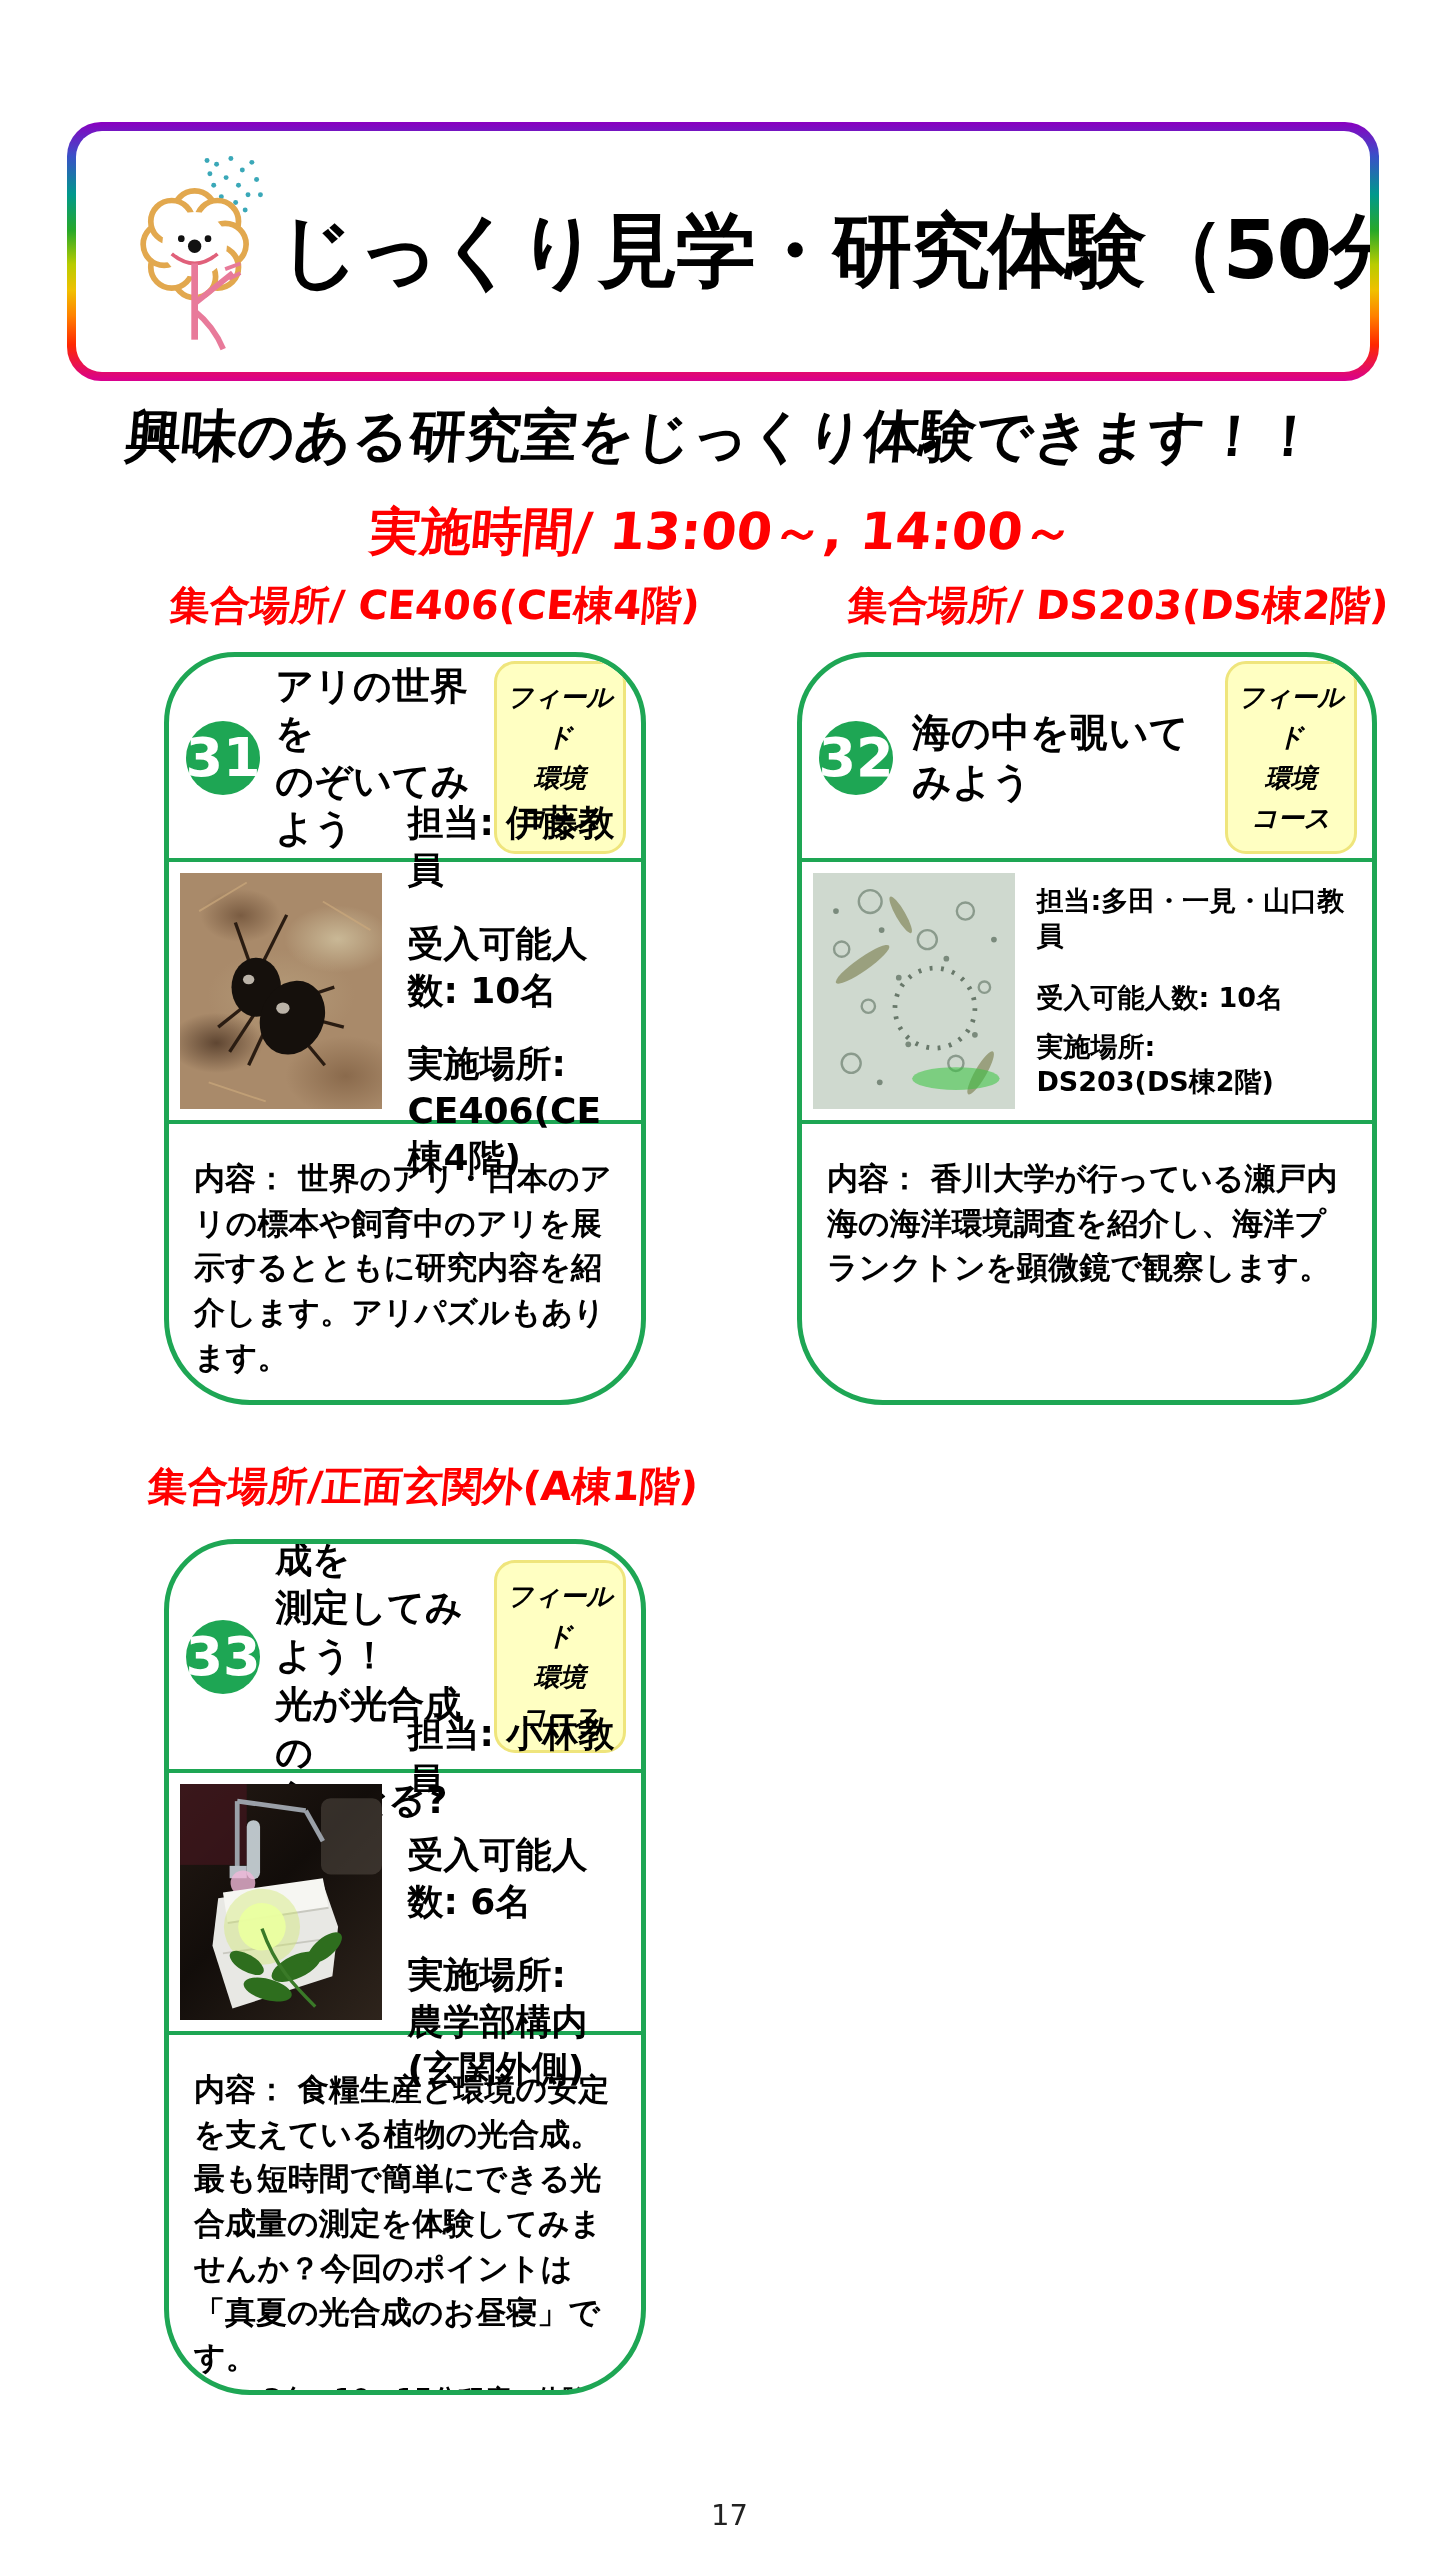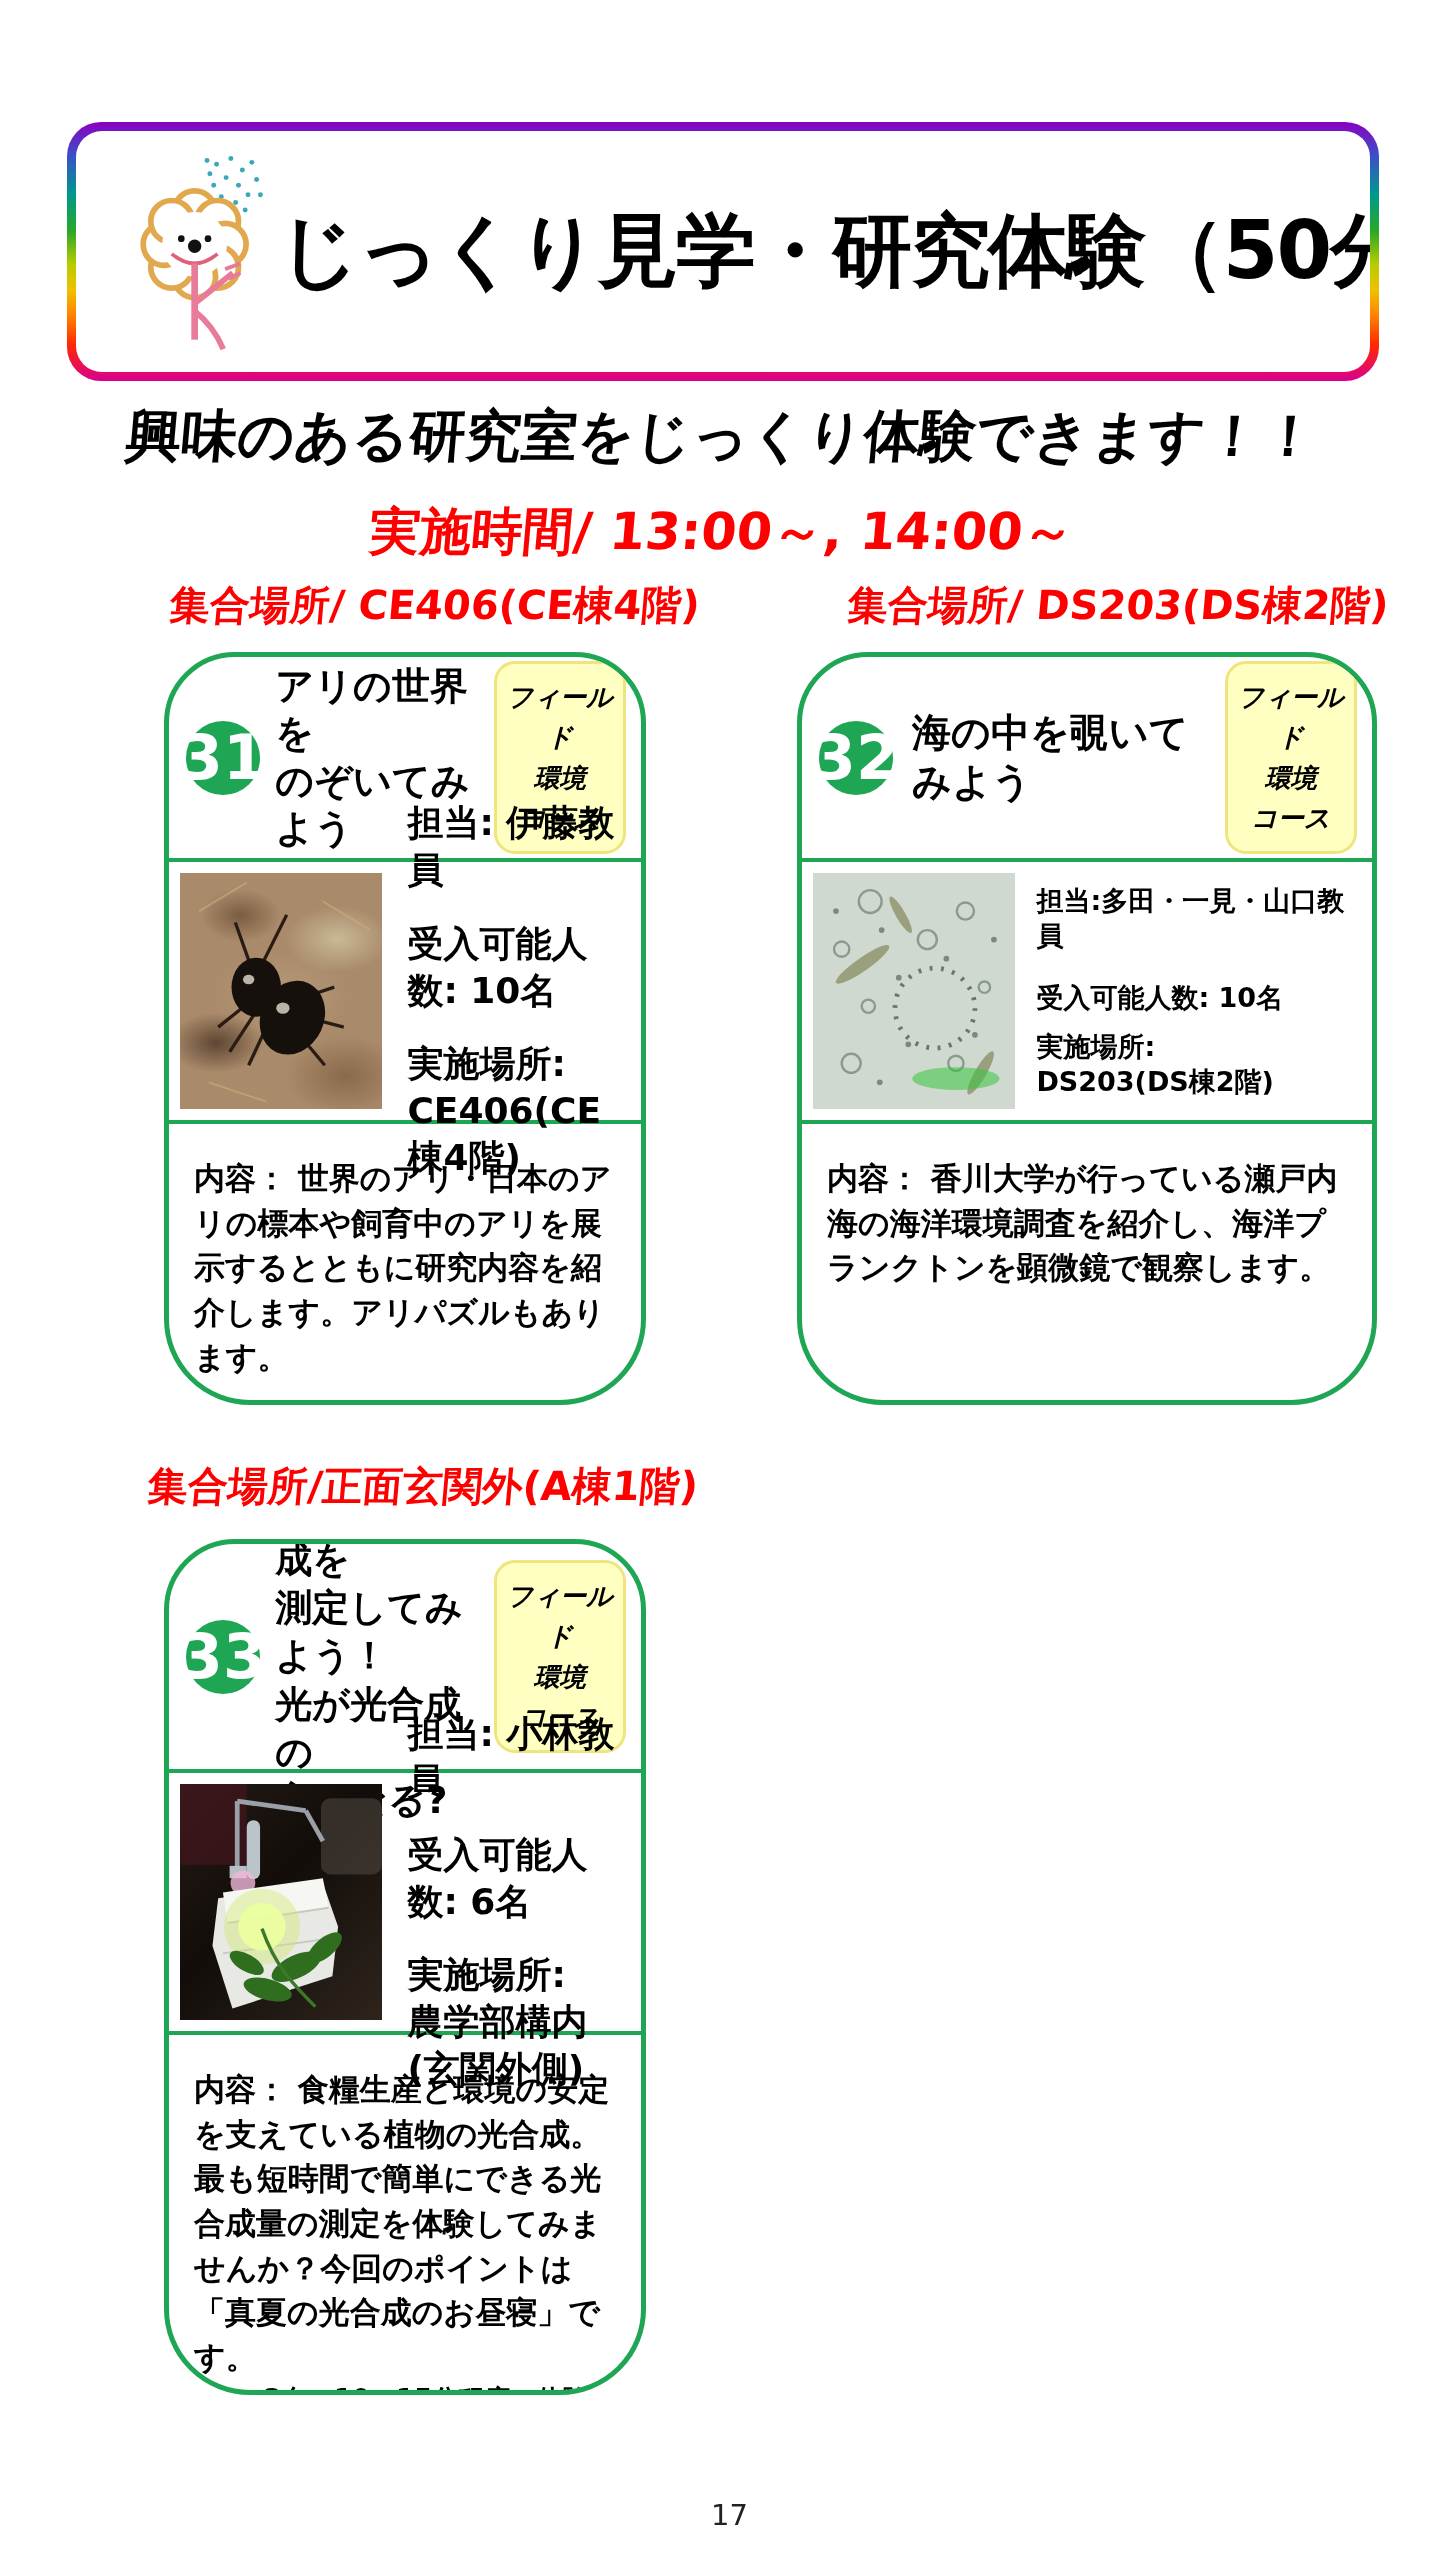--- a/index.html
+++ b/index.html
@@ -59,21 +59,21 @@
   .card-32{left:797px;top:652px;width:580px;height:753px;}
   .card-33{left:164px;top:1539px;width:482px;height:856px;}
 
   .card-head{
     display:flex;align-items:center;border-bottom:4.8px solid var(--green);
     height:205px;padding:0 15.3px 0 17px;
   }
   .card-33 .card-head{height:229px;}
   .badge{
     flex:0 0 auto;width:74px;height:74px;border-radius:50%;
-    background:var(--green);color:#fff;font-size:62px;font-weight:bold;
+    background:var(--green);color:#fff;font-size:54px;font-weight:bold;
     display:flex;align-items:center;justify-content:center;
   }
   .card-title{
     flex:1;padding-left:15.3px;font-size:38px;font-weight:bold;line-height:1.25;
   }
   .card-32 .card-title{font-size:39px;padding-left:19px;}
   .card-33 .card-title{font-size:37px;line-height:1.3;}
   .course-tag{
     flex:0 0 auto;width:132px;padding:13.3px 0;margin-left:5.7px;
     background:var(--tag-bg);border:3.8px solid var(--tag-border);border-radius:21px;

